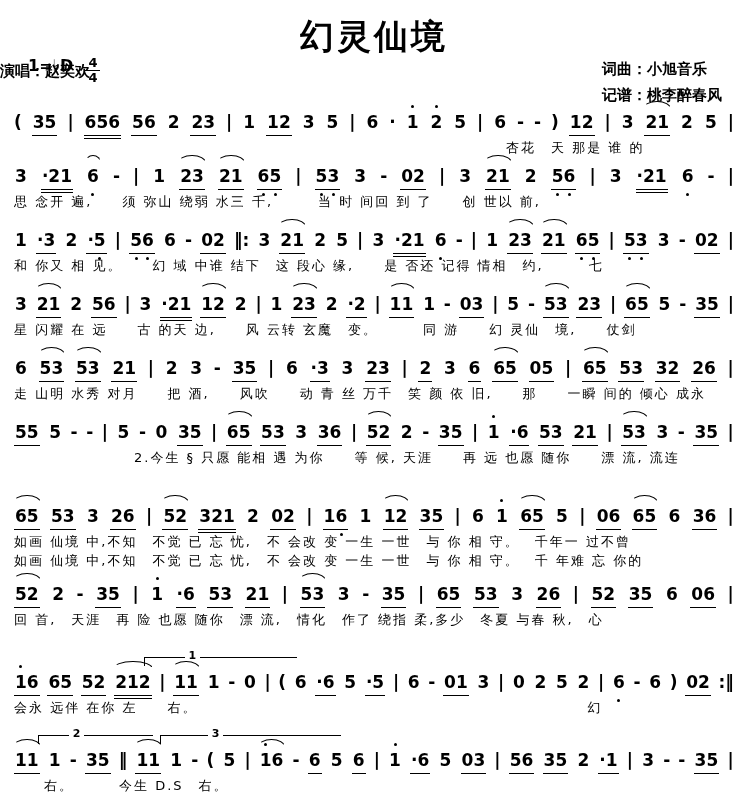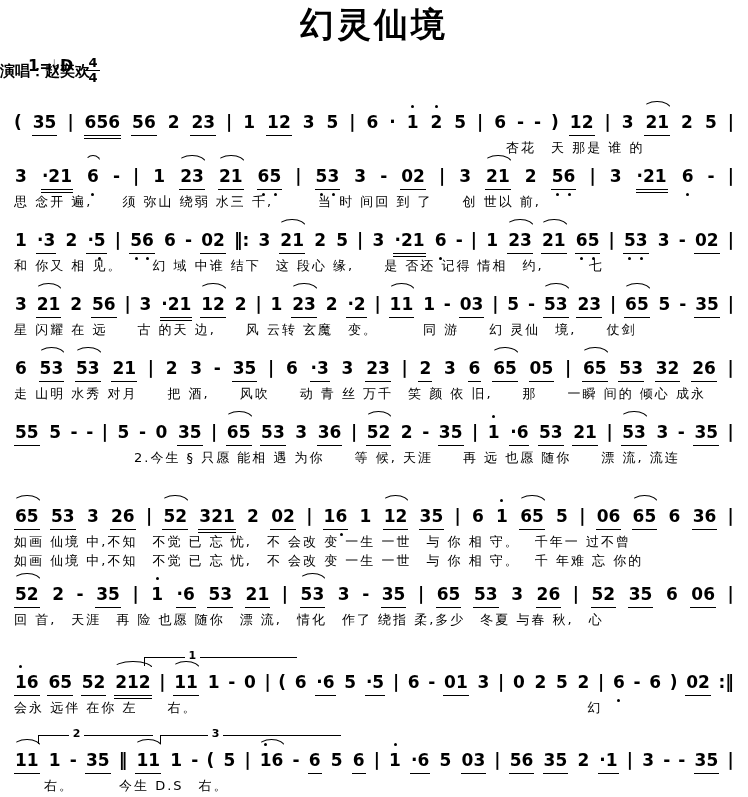--- a/index.html
+++ b/index.html
@@ -1,20 +1,20 @@
 <!DOCTYPE html>
 <html><head>
 <meta charset="utf-8">
 <style>
   html,body{margin:0;padding:0}
   body{width:748px;height:797px;background:#fff;color:#000;overflow:hidden;
        font-family:"DejaVu Sans","Liberation Sans",sans-serif}
   
   .header{position:relative;height:104px}
-  .title{text-align:center;font-size:34px;font-weight:bold;letter-spacing:3px;padding-top:2px}
+  .title{text-align:center;font-size:34px;font-weight:bold;letter-spacing:3px;padding-top:14px}
   .keyblock{position:absolute;left:28px;top:56px;display:flex;align-items:flex-start;font-weight:bold;font-size:16px}
   .ts{display:inline-flex;flex-direction:column;text-align:center;font-size:13px;font-weight:bold;line-height:1.1;margin-left:12px}
   .tsn{border-bottom:1.5px solid #000;padding:0 3px}
   .singer{position:absolute;left:0;right:0;top:62px;text-align:left;font-size:15px;font-weight:bold}
   .credits{position:absolute;right:26px;top:56px;font-size:15px;font-weight:bold;line-height:1.75}
   
   #score{padding:0 14px}
   .system{position:relative}
   .notes{display:flex;justify-content:space-between;align-items:baseline;
          font-weight:bold;font-size:17px;line-height:24px;height:28px}
@@ -49,20 +49,24 @@
 <div class="header">
   <div class="title">幻灵仙境</div>
   <div class="keyblock">
     <span>1=♭D</span>
     <span class="ts">
       <span class="tsn">4</span>
       <span class="tsd">4</span>
     </span>
   </div>
   <div class="singer">演唱：赵奕欢</div>
+  <div class="credits">
+    <div>词曲：小旭音乐</div>
+    <div>记谱：桃李醉春风</div>
+  </div>
 </div>
 
 <div id="score">
     <div class="system sys1">
       <div class="notes">
         <span class="sym">(</span>
         <span class="tok u1">
           <span class="ch">3</span>
           <span class="ch">5</span>
         </span>

